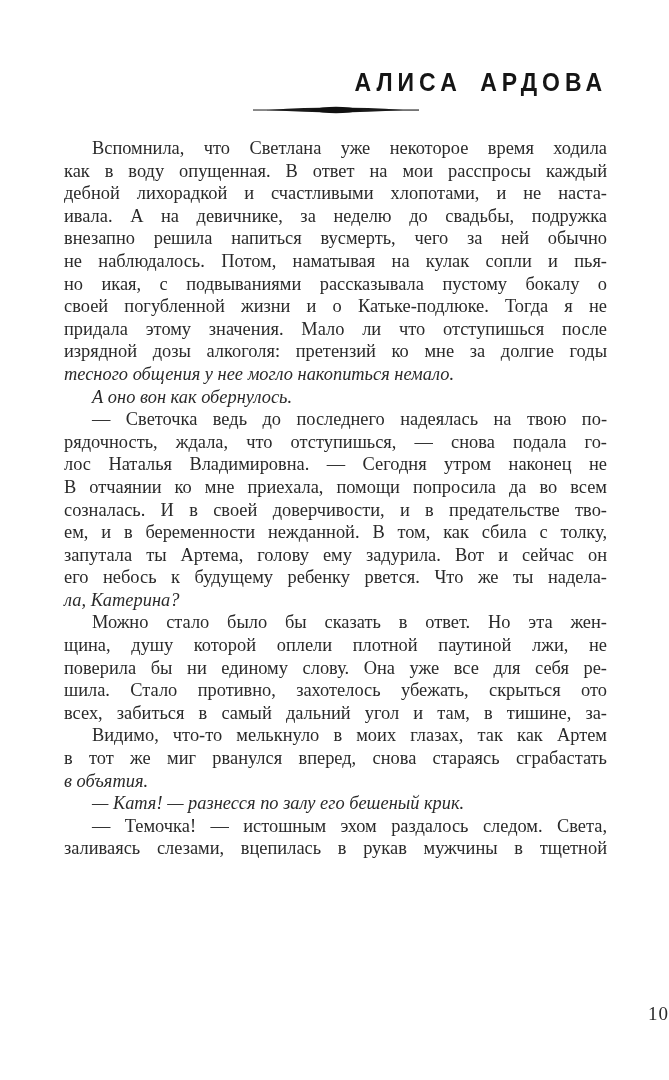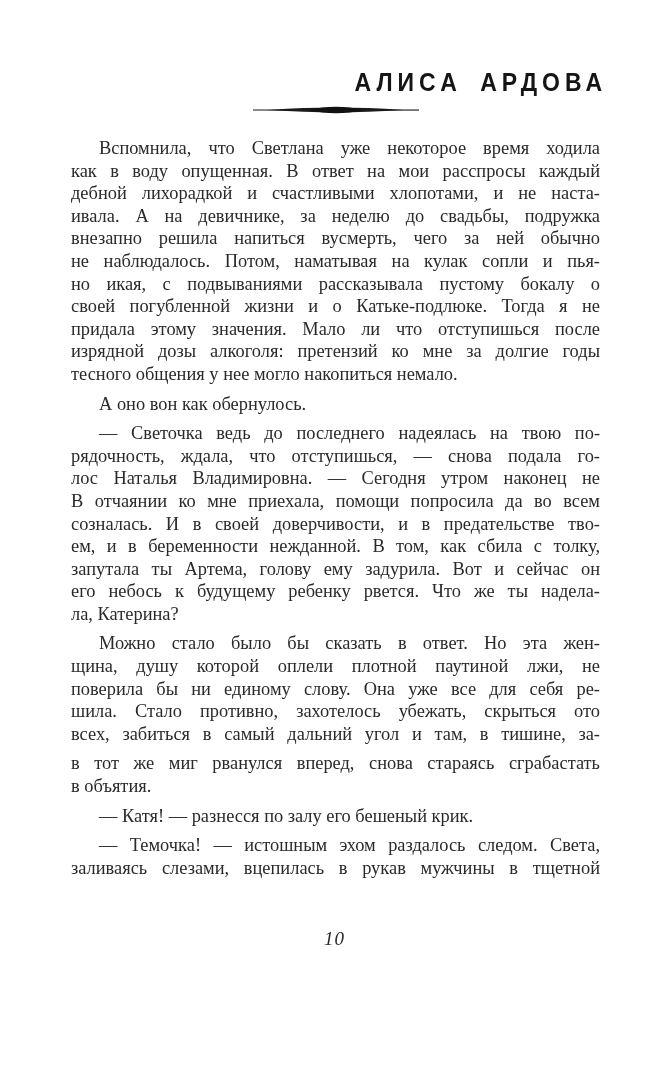--- a/index.html
+++ b/index.html
@@ -38,35 +38,34 @@
   .divider{
     display:block;
     margin:11px auto 0 auto;
   }
   .page-text{
     margin-top:21px;
     font-size:18.4px;
     line-height:22.6px;
     color:var(--ink);
   }
-  .paragraph{margin:7px;}
+  .paragraph{margin:0;}
   .line{
     height:22.6px;
     text-align:justify;
     text-align-last:justify;
     white-space:nowrap;
   }
   .line.indent{text-indent:28px;}
-  .line.last{text-align-last:left;white-space:normal;}
+  .line.last{text-align-last:left;white-space:normal;font-style:italic;}
   .page-footer{
     position:absolute;
     left:0;right:0;
-    top:928px;
-    text-align:center;
-    font-style:italic;
+    top:1003px;
+    text-align:right;
   }
   .page-number{
     font-size:19px;
     color:var(--ink);
     letter-spacing:1px;
   }
 </style>
 </head>
 <body>
 
@@ -111,20 +110,21 @@
         <div class="line last">ла, Катерина?</div>
       </div>
       <div class="paragraph">
         <div class="line indent">Можно стало было бы сказать в ответ. Но эта жен-</div>
         <div class="line">щина, душу которой оплели плотной паутиной лжи, не</div>
         <div class="line">поверила бы ни единому слову. Она уже все для себя ре-</div>
         <div class="line">шила. Стало противно, захотелось убежать, скрыться ото</div>
         <div class="line">всех, забиться в самый дальний угол и там, в тишине, за-</div>
       </div>
       <div class="paragraph">
+        <div class="line indent">Видимо, что-то мелькнуло в моих глазах, так как Артем</div>
         <div class="line">в тот же миг рванулся вперед, снова стараясь сграбастать</div>
         <div class="line last">в объятия.</div>
       </div>
       <div class="paragraph">
         <div class="line indent last">— Катя! — разнесся по залу его бешеный крик.</div>
       </div>
       <div class="paragraph">
         <div class="line indent">— Темочка! — истошным эхом раздалось следом. Света,</div>
         <div class="line">заливаясь слезами, вцепилась в рукав мужчины в тщетной</div>
       </div>

